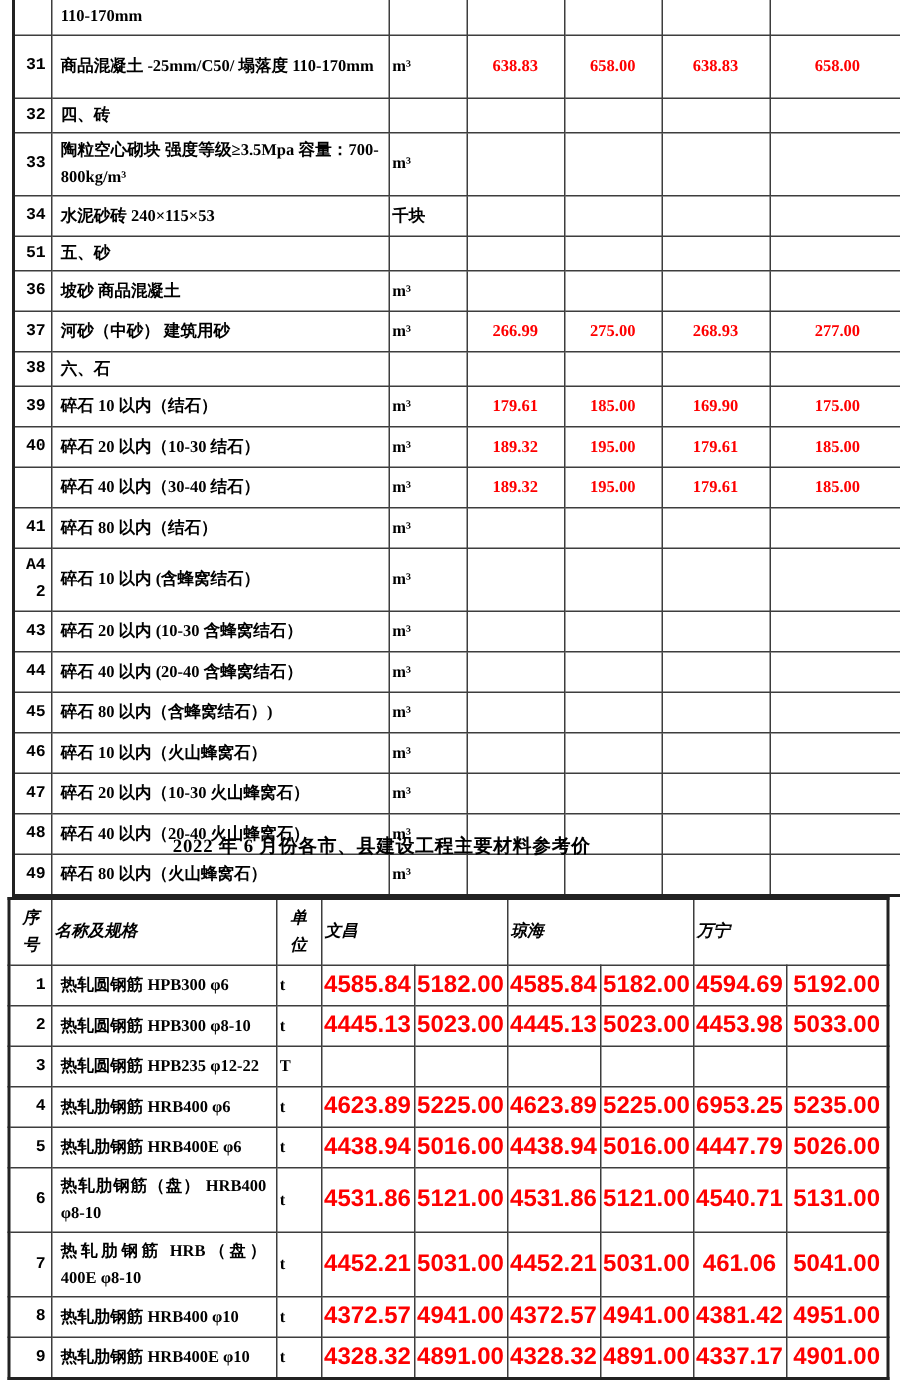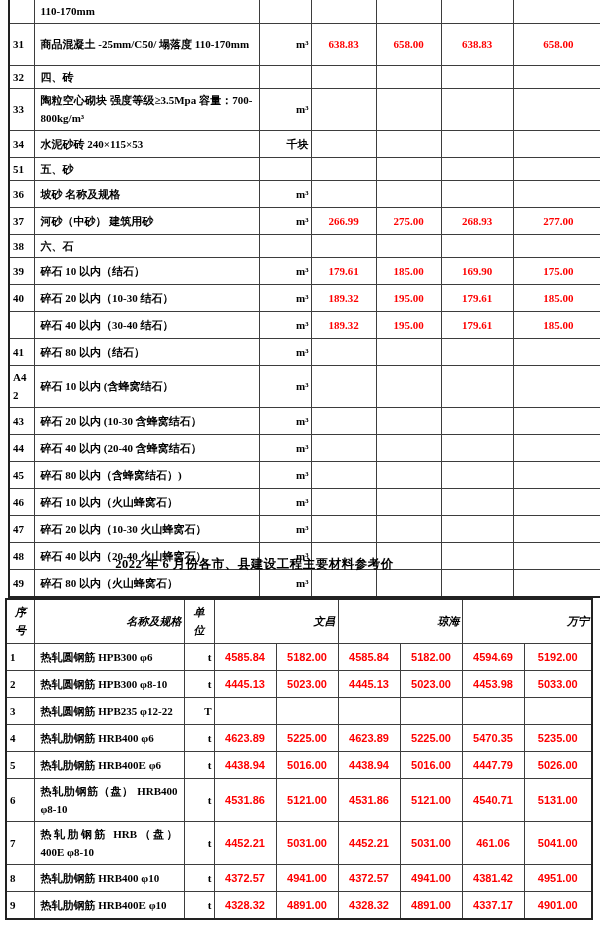--- a/index.html
+++ b/index.html
@@ -16,25 +16,25 @@
   .top{left:8px;top:0;width:595px;border:2px solid #222;border-top:0;}
   .top tr{height:23px;}
   .top tr.tall{height:42px;}
   .top tr.partial td{border-top:none;}
   
   .bottom{left:5px;top:598px;width:586px;border:2px solid #222;}
   .bottom tr{height:22px;}
   .bottom tr.tall{height:43px;}
   .bottom tr.hdr{height:44px;font-style:italic;}
   .bottom tr.sub{height:21px;}
-  td.c{text-align:right;padding:4px 2px;}
+  td.c{text-align:left;padding:4px 2px;}
   td.name{text-align:justify;padding:0 6px;}
-  td.num{text-align:left;word-break:break-all;padding:0 3px;line-height:16px;}
+  td.num{text-align:right;word-break:break-all;padding:0 3px;line-height:16px;font-family:Liberation Mono, monospace;}
   td.price{text-align:center;color:#fe0000;padding:0 1px;}
-  .bottom td.price{font-family:"Liberation Sans","DejaVu Sans",sans-serif;font-size:11px;margin-left:26px;}
+  .bottom td.price{font-family:"Liberation Sans","DejaVu Sans",sans-serif;font-size:16px;margin-left:26px;}
   td.hv{padding:0 8px;word-break:break-all;line-height:15px;text-align:center;}
   .title{
     position:absolute;top:556px;left:0;width:509px;text-align:center;
     font-size:12.5px;font-weight:700;letter-spacing:.5px;
   }
 </style>
 </head>
 <body>
 
 <table class="t top">
@@ -97,21 +97,21 @@
         <td class="num">51</td>
         <td class="name">五、砂</td>
         <td class="c"></td>
         <td class="price"></td>
         <td class="price"></td>
         <td class="price"></td>
         <td class="price"></td>
       </tr>
       <tr>
         <td class="num">36</td>
-        <td class="name">坡砂 名称及规格</td>
+        <td class="name">坡砂 商品混凝土</td>
         <td class="c">m³</td>
         <td class="price"></td>
         <td class="price"></td>
         <td class="price"></td>
         <td class="price"></td>
       </tr>
       <tr>
         <td class="num">37</td>
         <td class="name">河砂（中砂） 建筑用砂</td>
         <td class="c">m³</td>
@@ -297,21 +297,21 @@
         <td class="price"></td>
       </tr>
       <tr>
         <td class="num">4</td>
         <td class="name">热轧肋钢筋 HRB400 φ6</td>
         <td class="c">t</td>
         <td class="price">4623.89</td>
         <td class="price">5225.00</td>
         <td class="price">4623.89</td>
         <td class="price">5225.00</td>
-        <td class="price">5470.35</td>
+        <td class="price">6953.25</td>
         <td class="price">5235.00</td>
       </tr>
       <tr>
         <td class="num">5</td>
         <td class="name">热轧肋钢筋 HRB400E φ6</td>
         <td class="c">t</td>
         <td class="price">4438.94</td>
         <td class="price">5016.00</td>
         <td class="price">4438.94</td>
         <td class="price">5016.00</td>

